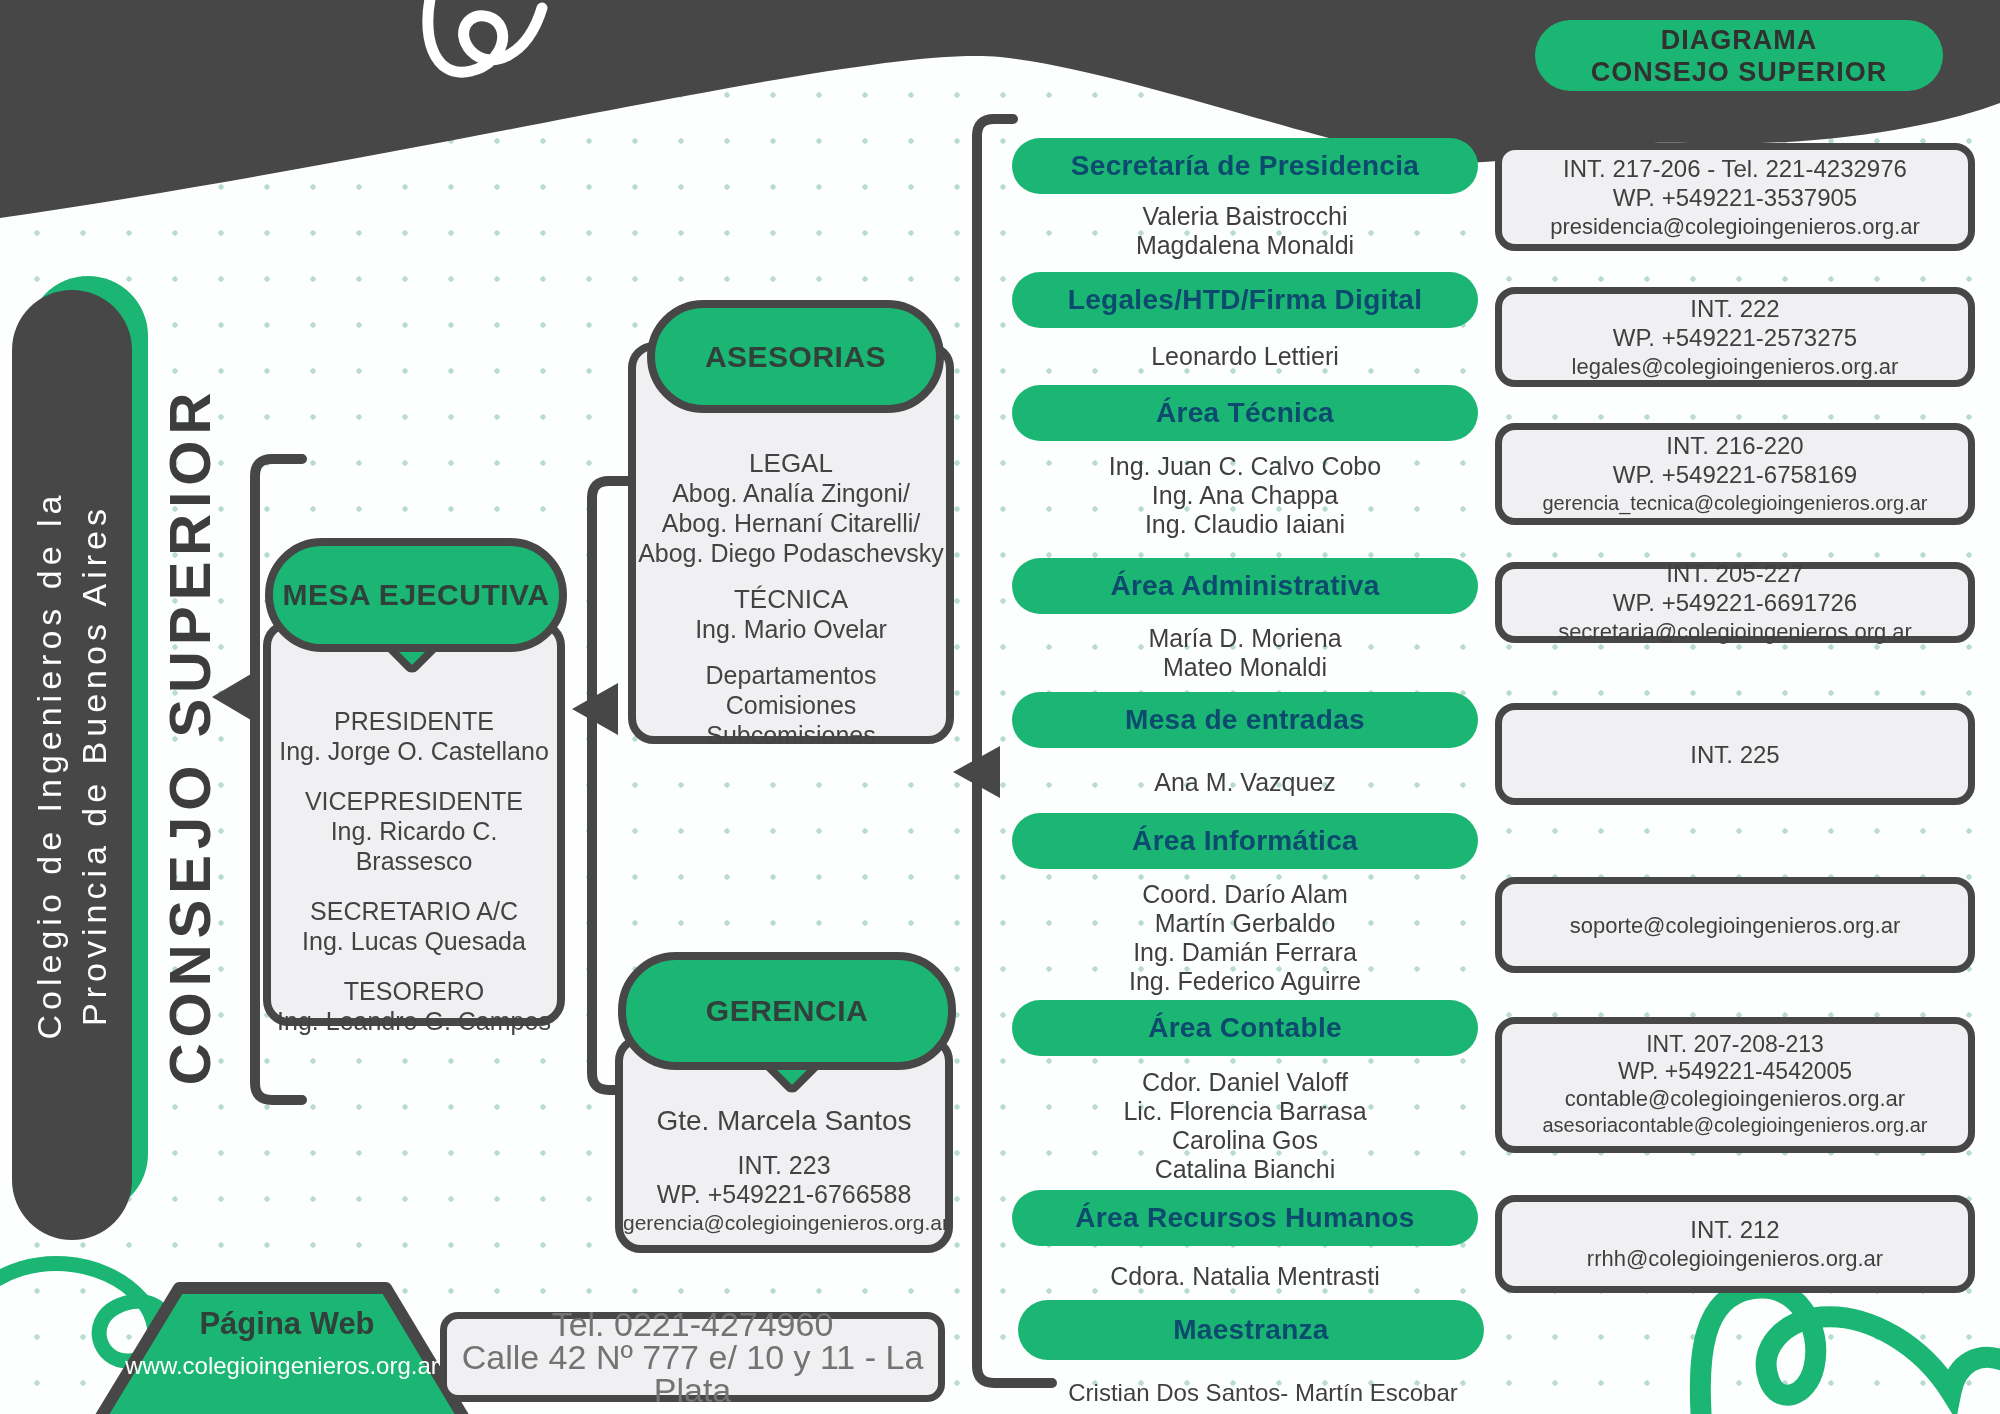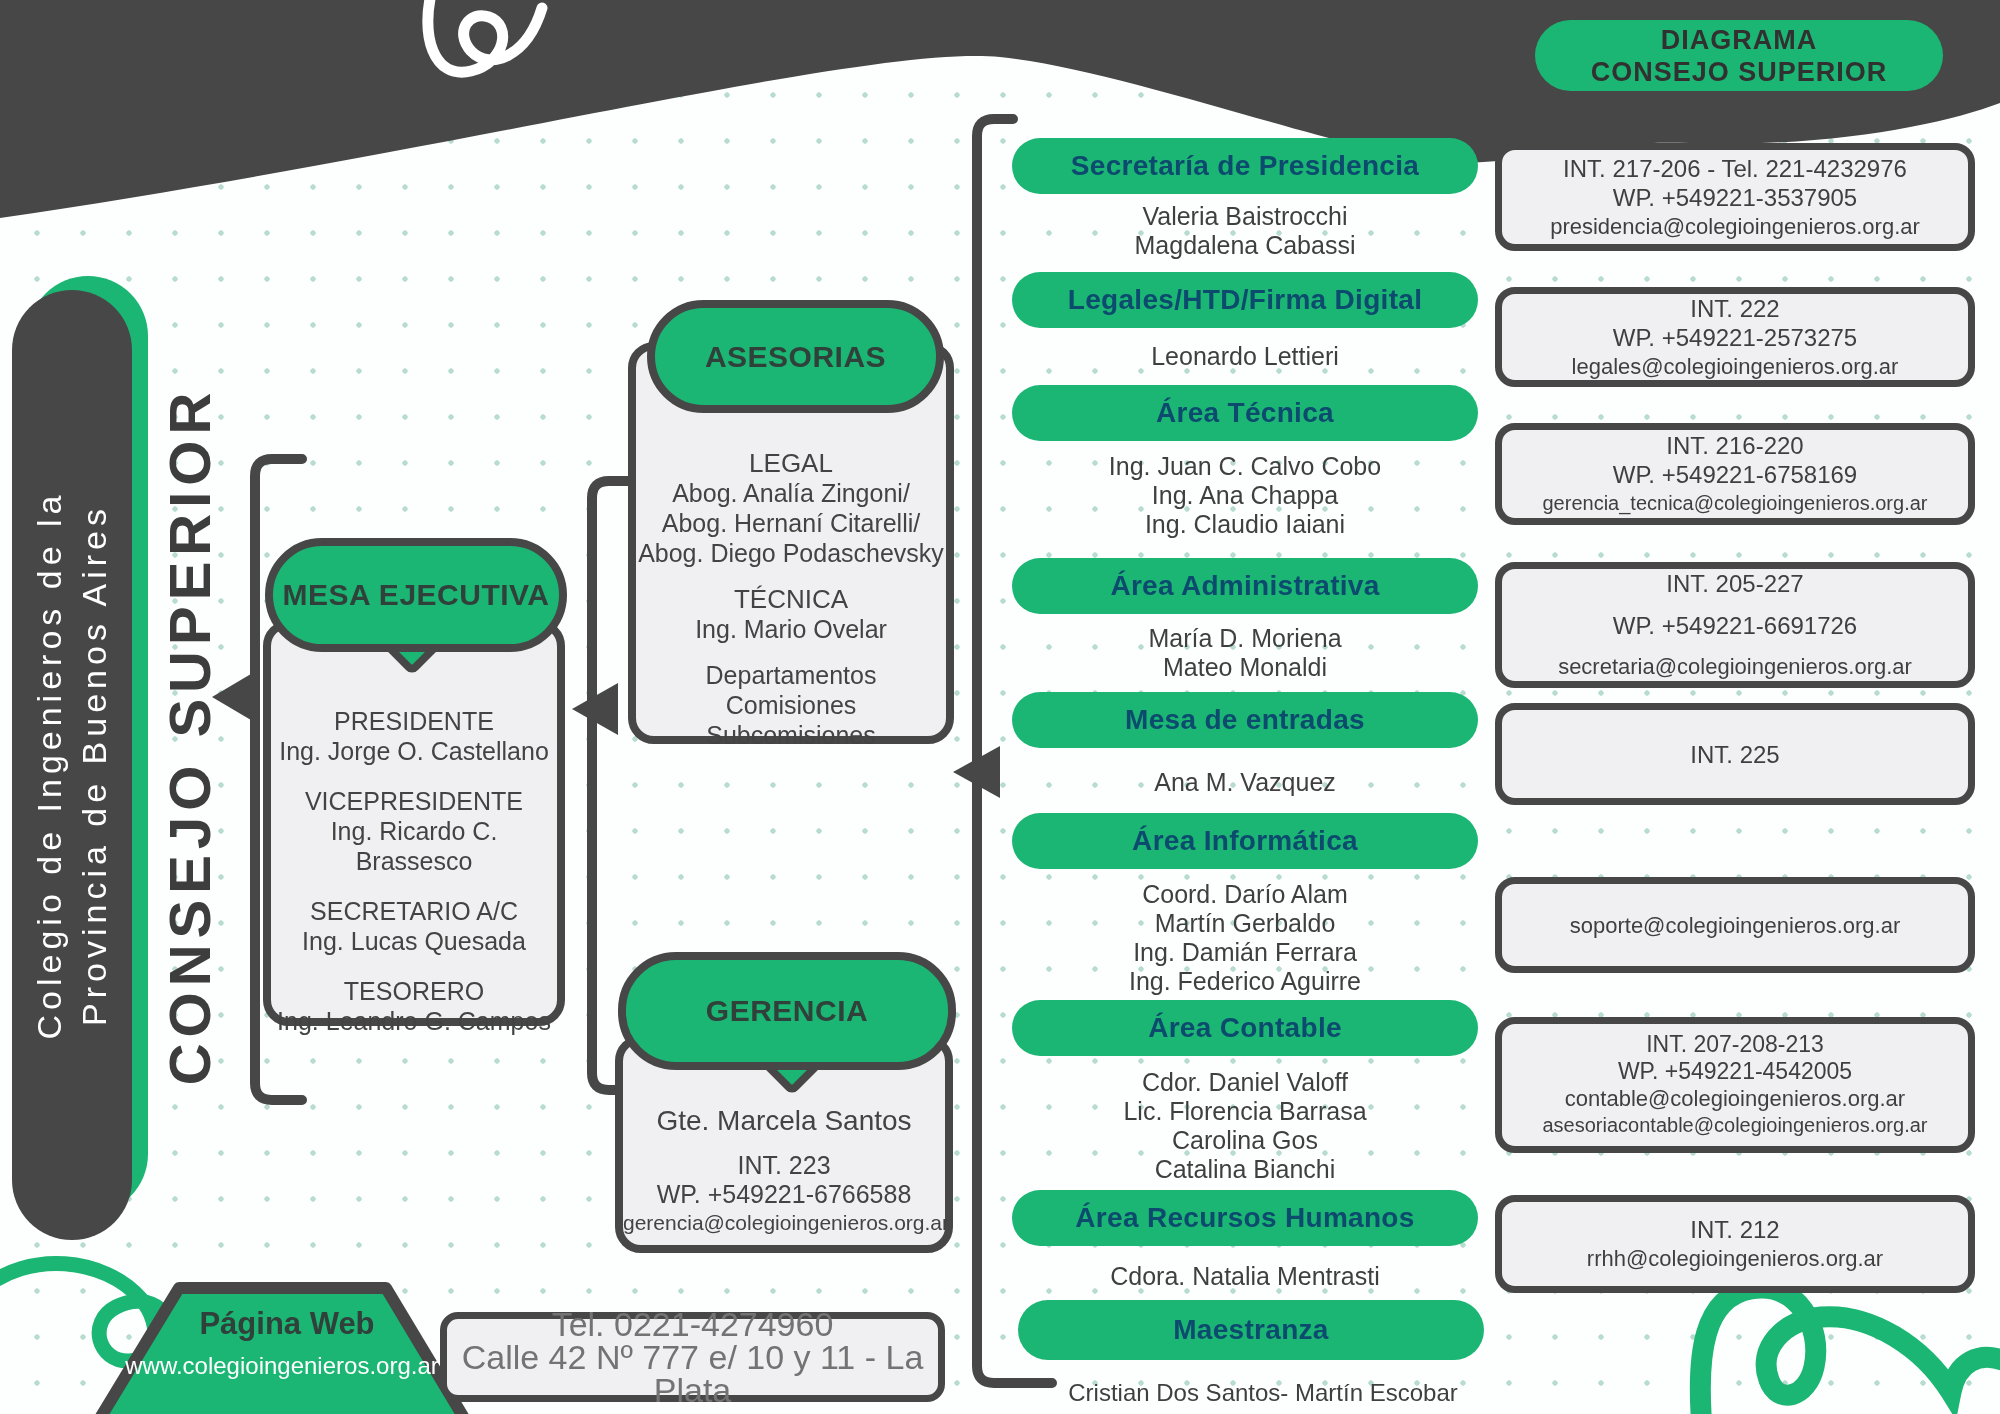--- a/index.html
+++ b/index.html
@@ -148,21 +148,21 @@
     <div style="font-size:25px;line-height:29px;margin-top:14px;">INT. 223</div>
     <div style="font-size:25px;line-height:29px;">WP. +549221-6766588</div>
     <div style="font-size:21px;line-height:27px;">gerencia@colegioingenieros.org.ar</div>
   </div>
   <div class="tail" style="left:772px;top:1048px;"></div>
   <div class="bubble" style="left:618px;top:952px;width:338px;height:118px;">GERENCIA</div>
 
   <div class="pill" style="top:138px;">Secretaría de Presidencia</div>
   <div class="people" style="top:202px;">
     <div>Valeria Baistrocchi</div>
-    <div>Magdalena Cabassi</div>
+    <div>Magdalena Monaldi</div>
   </div>
 
   <div class="pill" style="top:272px;">Legales/HTD/Firma Digital</div>
   <div class="people" style="top:342px;">
     <div>Leonardo Lettieri</div>
   </div>
 
   <div class="pill" style="top:385px;">Área Técnica</div>
   <div class="people" style="top:452px;">
     <div>Ing. Juan C. Calvo Cobo</div>
@@ -215,21 +215,21 @@
   <div class="cbox" style="top:287px;height:100px;">
     <div>INT. 222</div>
     <div>WP. +549221-2573275</div>
     <div class="em">legales@colegioingenieros.org.ar</div>
   </div>
   <div class="cbox" style="top:423px;height:102px;">
     <div>INT. 216-220</div>
     <div>WP. +549221-6758169</div>
     <div class="em2">gerencia_tecnica@colegioingenieros.org.ar</div>
   </div>
-  <div class="cbox" style="top:562px;height:126px;justify-content:space-between;">
+  <div class="cbox" style="top:562px;height:81px;">
     <div>INT. 205-227</div>
     <div>WP. +549221-6691726</div>
     <div class="em">secretaria@colegioingenieros.org.ar</div>
   </div>
   <div class="cbox" style="top:703px;height:102px;">
     <div>INT. 225</div>
   </div>
   <div class="cbox" style="top:877px;height:96px;">
     <div class="em">soporte@colegioingenieros.org.ar</div>
   </div>

